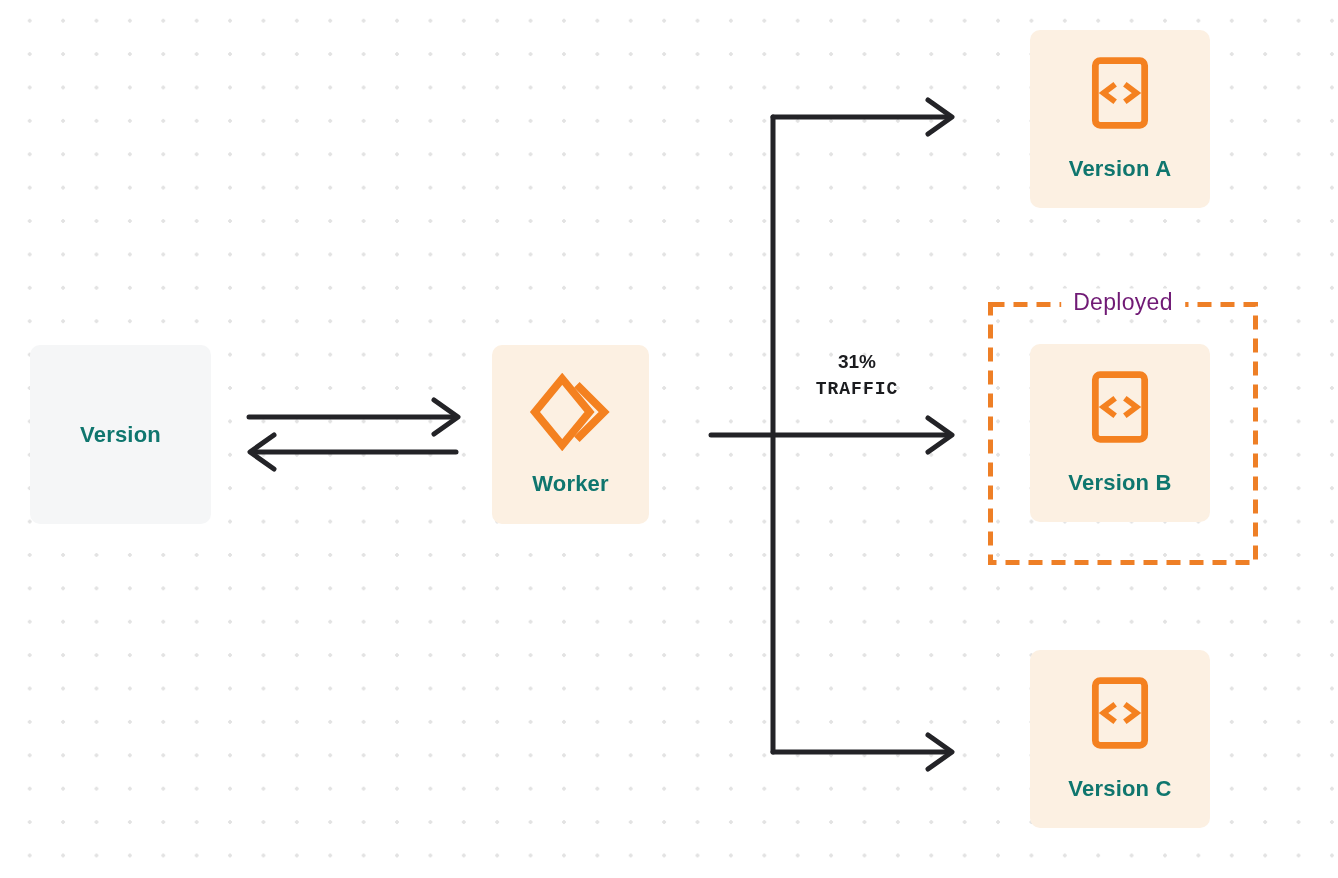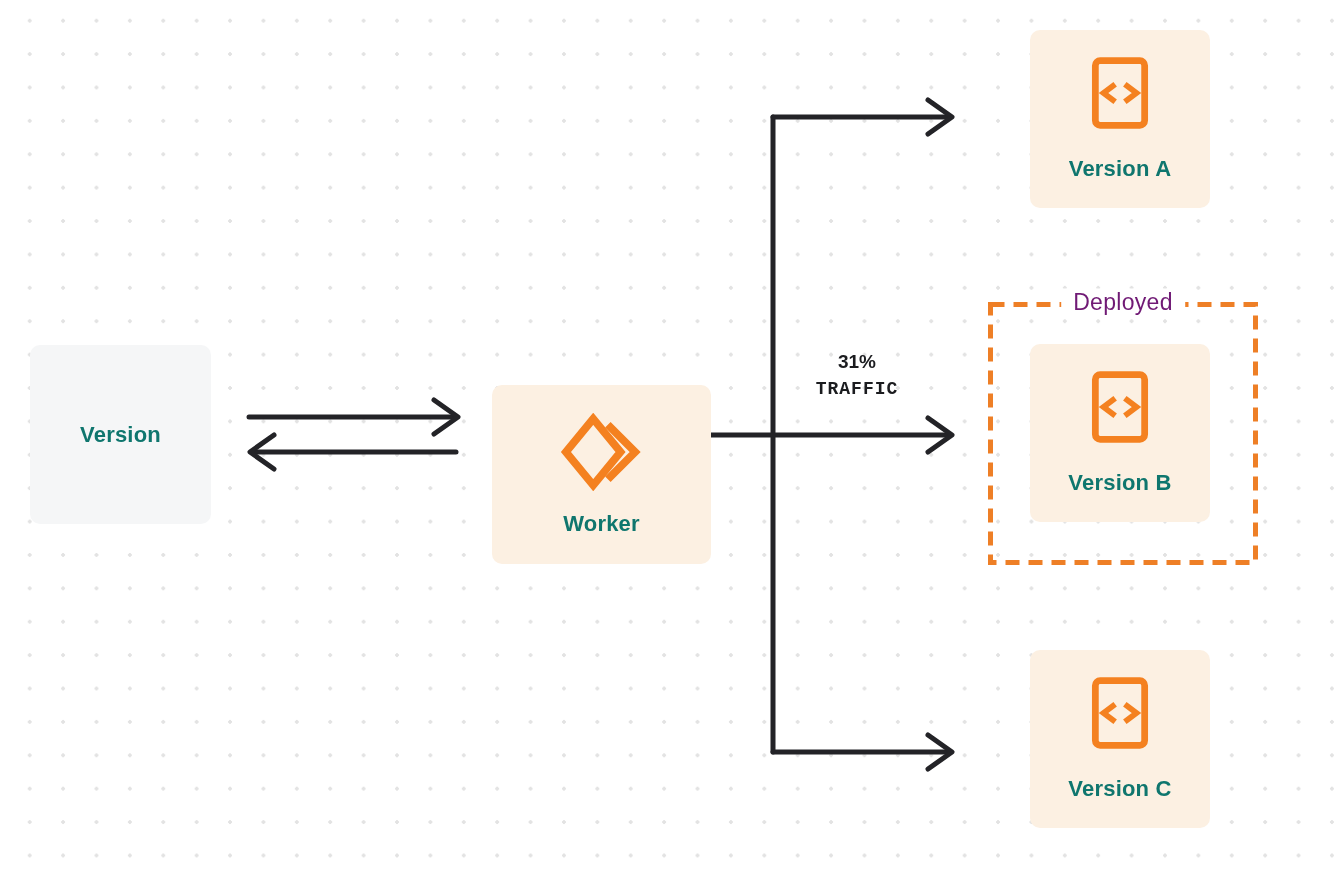--- a/index.html
+++ b/index.html
@@ -13,21 +13,21 @@
     font-family:"Liberation Sans", sans-serif;
     color:#1e1f22;
   }
   svg.connectors { position:absolute; left:0; top:0; width:1338px; height:878px; }
   .node {
     position:absolute; border-radius:10px;
     display:flex; flex-direction:column; align-items:center; justify-content:center;
   }
   .node .label { font-size:22px; font-weight:700; color:#0f766e; letter-spacing:.2px; }
   .client-node { left:30px; top:345px; width:181px; height:179px; background:#f5f6f7; }
-  .worker-node { left:492px; top:345px; width:219px; height:179px; background:#fcf0e2;margin-top:40px; }
+  .worker-node { left:492px; top:345px; width:157px; height:179px; background:#fcf0e2; }
   .worker-node .icon { margin-bottom:16px; }
   .version-node { left:1030px; width:180px; height:178px; background:#fcf0e2; }
   .version-node .icon { margin-bottom:22px; }
   .version-a { top:30px; }
   .version-b { top:344px; }
   .version-c { top:650px; }
   .traffic-label {
     position:absolute; left:789px; top:351px; width:136px;
     text-align:center; font-weight:700; color:#1b1c1f;
   }

